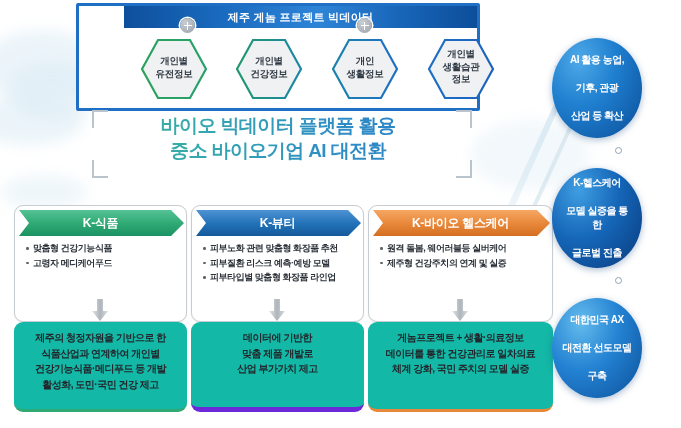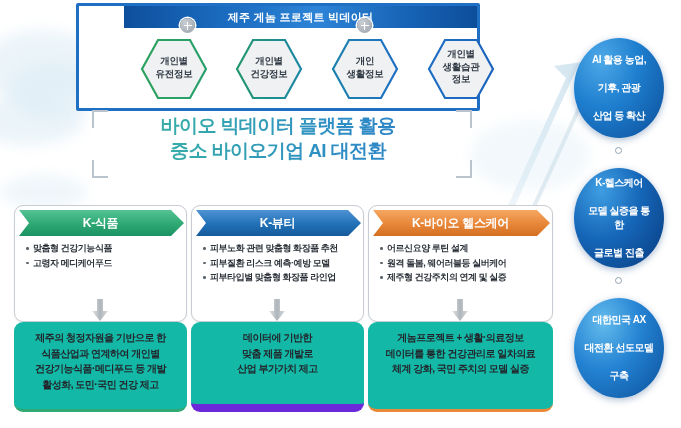--- a/index.html
+++ b/index.html
@@ -209,27 +209,27 @@
     text-align: center;
     font-size: 10px;
     font-weight: bold;
     line-height: 15.5px;
     color: #22272d;
     letter-spacing: -.5px;
     padding-top: 8px;
     height: 90px;
   }
   .out-1 { left: 14px;  width: 173px; border-bottom: 3px solid #2faa74; }
-  .out-2 { left: 191px; width: 173px; border-bottom: 8px solid #6d28d9; }
+  .out-2 { left: 191px; width: 173px; border-bottom: 5px solid #6d28d9; }
   .out-3 { left: 368px; width: 185px; border-bottom: 3px solid #e8883a; }
 
   
   .circle {
     position: absolute;
-    left: 574px;
+    left: 552px;
     width: 90px; height: 100px;
     border-radius: 50%;
     text-align: center;
     color: #ffffff;
     font-size: 10px;
     font-weight: bold;
     line-height: 14px;
     letter-spacing: -.5px;
     display: flex;
     align-items: center;
@@ -434,21 +434,20 @@
               <stop offset="0%" stop-color="#f5a763"></stop>
                 <stop offset="52%" stop-color="#e8883a"></stop>
                 <stop offset="100%" stop-color="#d46f22"></stop>
             </linearGradient>
           </defs>
           <polygon points="0,0 164,0 177,13 164,26 0,26 10,13" fill="url(#gh3)"></polygon>
         </svg>
         <span>K-바이오 헬스케어</span>
       </div>
       <ul class="bullets">
-        <li>어르신요양 루틴 설계</li>
         <li>원격 돌봄, 웨어러블등 실버케어</li>
         <li>제주형 건강주치의 연계 및 실증</li>
       </ul>
     </div>
   </div>
 
   <svg class="arrowdown ad-3" viewBox="0 0 16 22">
     <path d="M5 0 H11 V12 H16 L8 22 L0 12 H5 Z" fill="url(#ar1)"></path>
   </svg>
 

